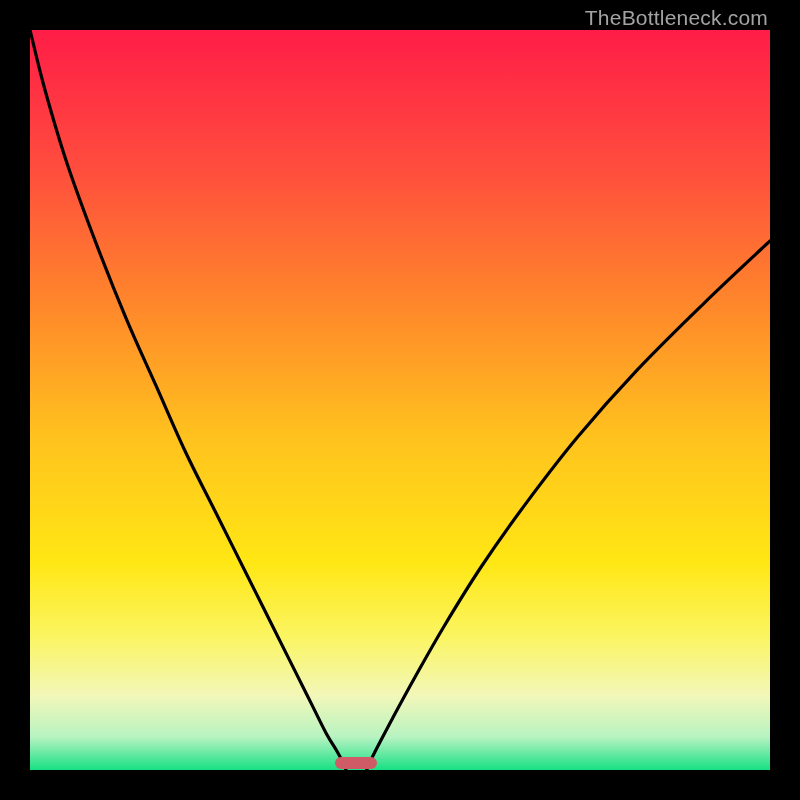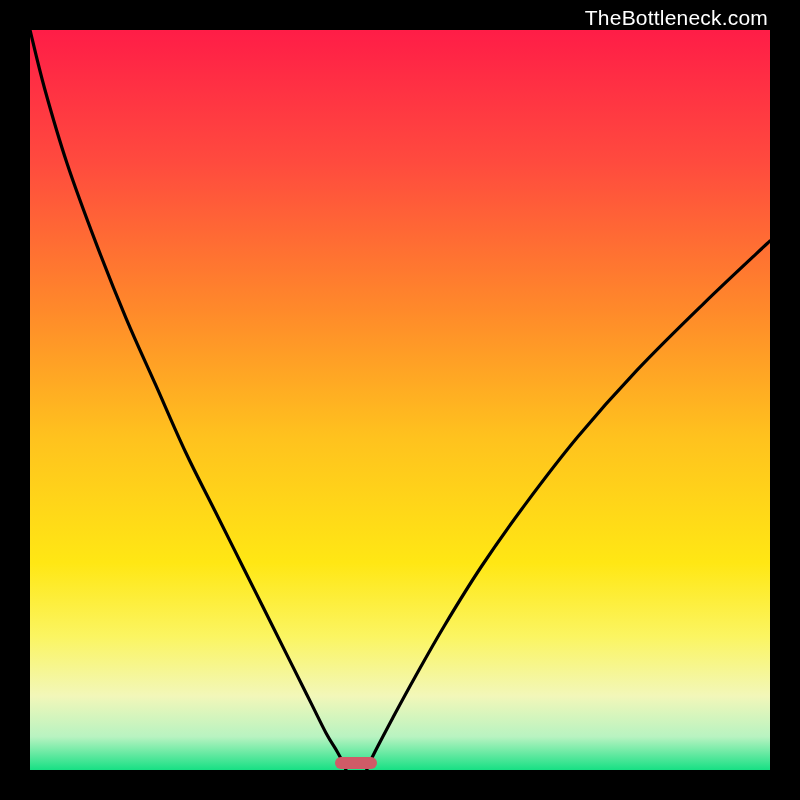--- a/index.html
+++ b/index.html
@@ -23,21 +23,21 @@
     position: absolute;
     left: 0;
     top: 0;
     width: 740px;
     height: 740px;
   }
   .watermark {
     position: absolute;
     top: 6px;
     right: 32px;
-    color: #ffffff;
+    color: #a3a3a3;
     font-size: 21px;
     letter-spacing: 0.2px;
     font-weight: 500;
   }
   svg.curves {
     position: absolute;
     left: 0;
     top: 0;
     width: 740px;
     height: 740px;

